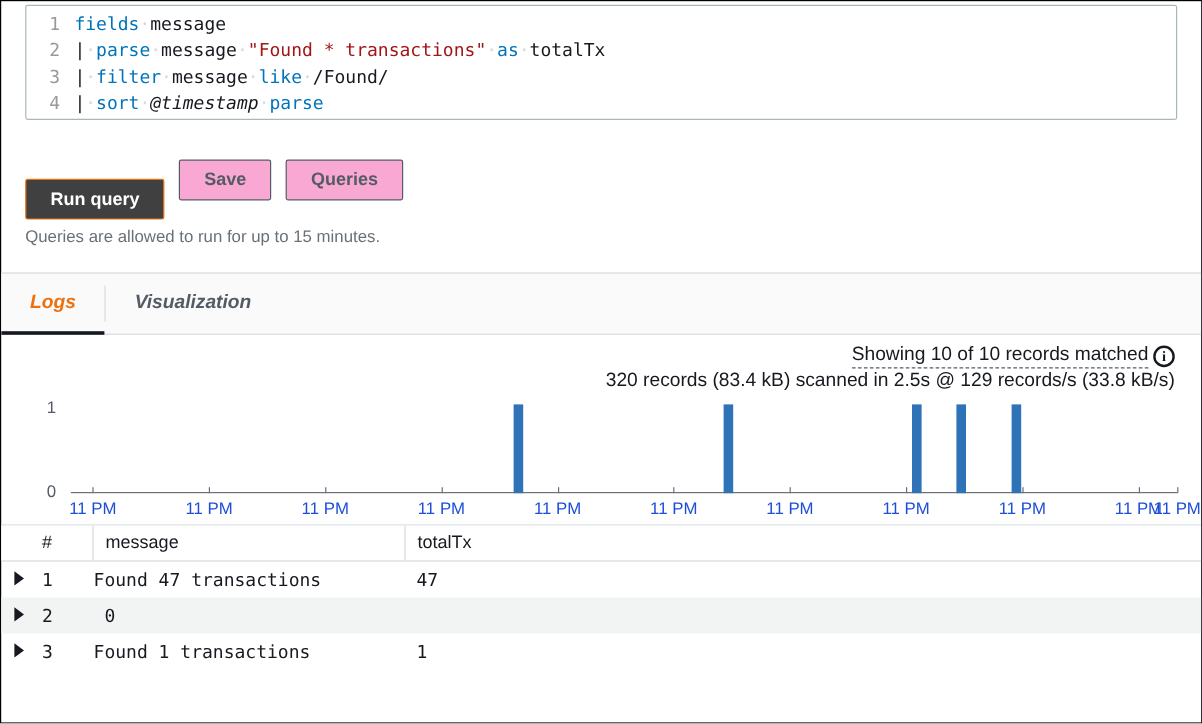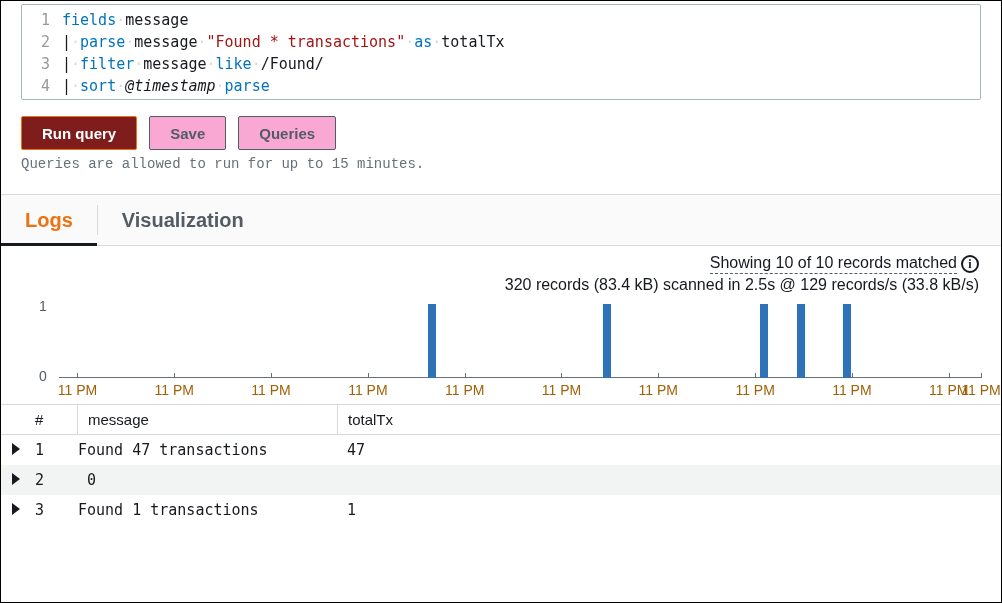--- a/index.html
+++ b/index.html
@@ -13,45 +13,45 @@
   .editor .code { flex: 1; }
   .tok-kw    { color: #0073bb; }           
   .tok-plain { color: #16191f; }
   .tok-str   { color: #a31515; }
   .tok-var   { color: #16191f; font-style: italic; }
   .dot { color: #d5dbdb; }                 
 
   
   .actions { margin: 16px 20px 6px 20px; display: flex; align-items: center; gap: 12px; }
   .btn { display: inline-flex; align-items: center; justify-content: center; height: 34px; padding: 0 20px; border-radius: 2px; font-weight: 700; font-size: 15px; cursor: pointer; user-select: none; }
-  .btn-primary { background: #7f1d1d; color: #fff; border: 1px solid #ec7211; }
+  .btn-primary { background: #404040; color: #fff; border: 1px solid #ec7211; margin-top: 33px; }
   .btn-secondary { background: #f9a8d4; color: #545b64; border: 1px solid #545b64; }
-  .hint { margin: 6px 20px 0 20px; color: #687078; font-size: 14px; font-family: Liberation Mono, monospace; }
+  .hint { margin: 6px 20px 0 20px; color: #687078; font-size: 14px; }
 
   
   .tabbar { margin-top: 22px; border-top: 1px solid #d5dbdb; border-bottom: 1px solid #d5dbdb; background: #fafafa; display: flex; height: 52px; align-items: stretch; }
-  .tab { padding: 0 24px; display: flex; align-items: center; font-weight: 700; font-size: 20px; color: #545b64; cursor: pointer; }
+  .tab { padding: 0 24px; display: flex; align-items: center; font-weight: 700; font-size: 16px; color: #545b64; cursor: pointer; font-style: italic; }
   .tab.active { color: #ec7211; position: relative; }
   .tab.active::after { content: ""; position: absolute; left: 0; right: 0; bottom: -1px; height: 3px; background: #16191f; }
   .tab-divider { width: 1px; background: #d5dbdb; margin: 10px 0; }
 
   
   .chartzone { position: relative; padding: 8px 20px 0 20px; }
   .status1 { text-align: right; font-size: 16px; margin-right: 2px; display:flex; justify-content:flex-end; align-items:center; gap:4px;}
   .status1 .dashed { border-bottom: 1px dashed #545b64; padding-bottom: 1px; }
   .info-icon { display:inline-flex; width:18px; height:18px; border:2px solid #16191f; border-radius:50%; align-items:center; justify-content:center; font-weight:700; font-size:12px; font-family: Georgia, serif; }
   .status2 { text-align: right; font-size: 16px; margin-top: 2px; margin-right: 2px; }
 
   .plot { position: relative; height: 100px; margin-top: 6px; }
   .plot .ylab { position: absolute; left: 18px; font-size: 14px; color: #545b64; }
   .plot .axis { position: absolute; left: 38px; right: 0; bottom: 22px; height: 1px; background: #687078; }
   .plot .bars { position: absolute; left: 38px; right: 0; bottom: 22px; top: 0; }
   .plot .bar { position: absolute; bottom: 0; width: 8px; background: #2e73b8; }
   .plot .xticks { position: absolute; left: 38px; right: 0; bottom: 0; height: 20px; }
-  .plot .xtick { position: absolute; top: 2px; font-size: 14px; color: #a16207; transform: translateX(-50%); white-space: nowrap; }
+  .plot .xtick { position: absolute; top: 2px; font-size: 14px; color: #1d4ed8; transform: translateX(-50%); white-space: nowrap; }
   .plot .tickmark { position:absolute; bottom:22px; width:1px; height:5px; background:#687078; }
 
   
   .grid { border-top: 1px solid #d5dbdb; margin-top: 4px; font-family: Menlo, Consolas, monospace; font-size: 15px; }
   .grid .row { display: flex; align-items: center; height: 30px; }
   .grid .head { background: #fff; color: #16191f; font-family: "Amazon Ember", Arial, sans-serif; font-weight:400; border-bottom: 1px solid #d5dbdb; }
   .grid .row.alt { background: #f2f3f3; }
   .grid .c-exp { width: 30px; text-align: center; }
   .grid .c-idx { width: 46px; padding-left: 4px; }
   .grid .c-msg { width: 260px; border-left: 1px solid transparent; }

